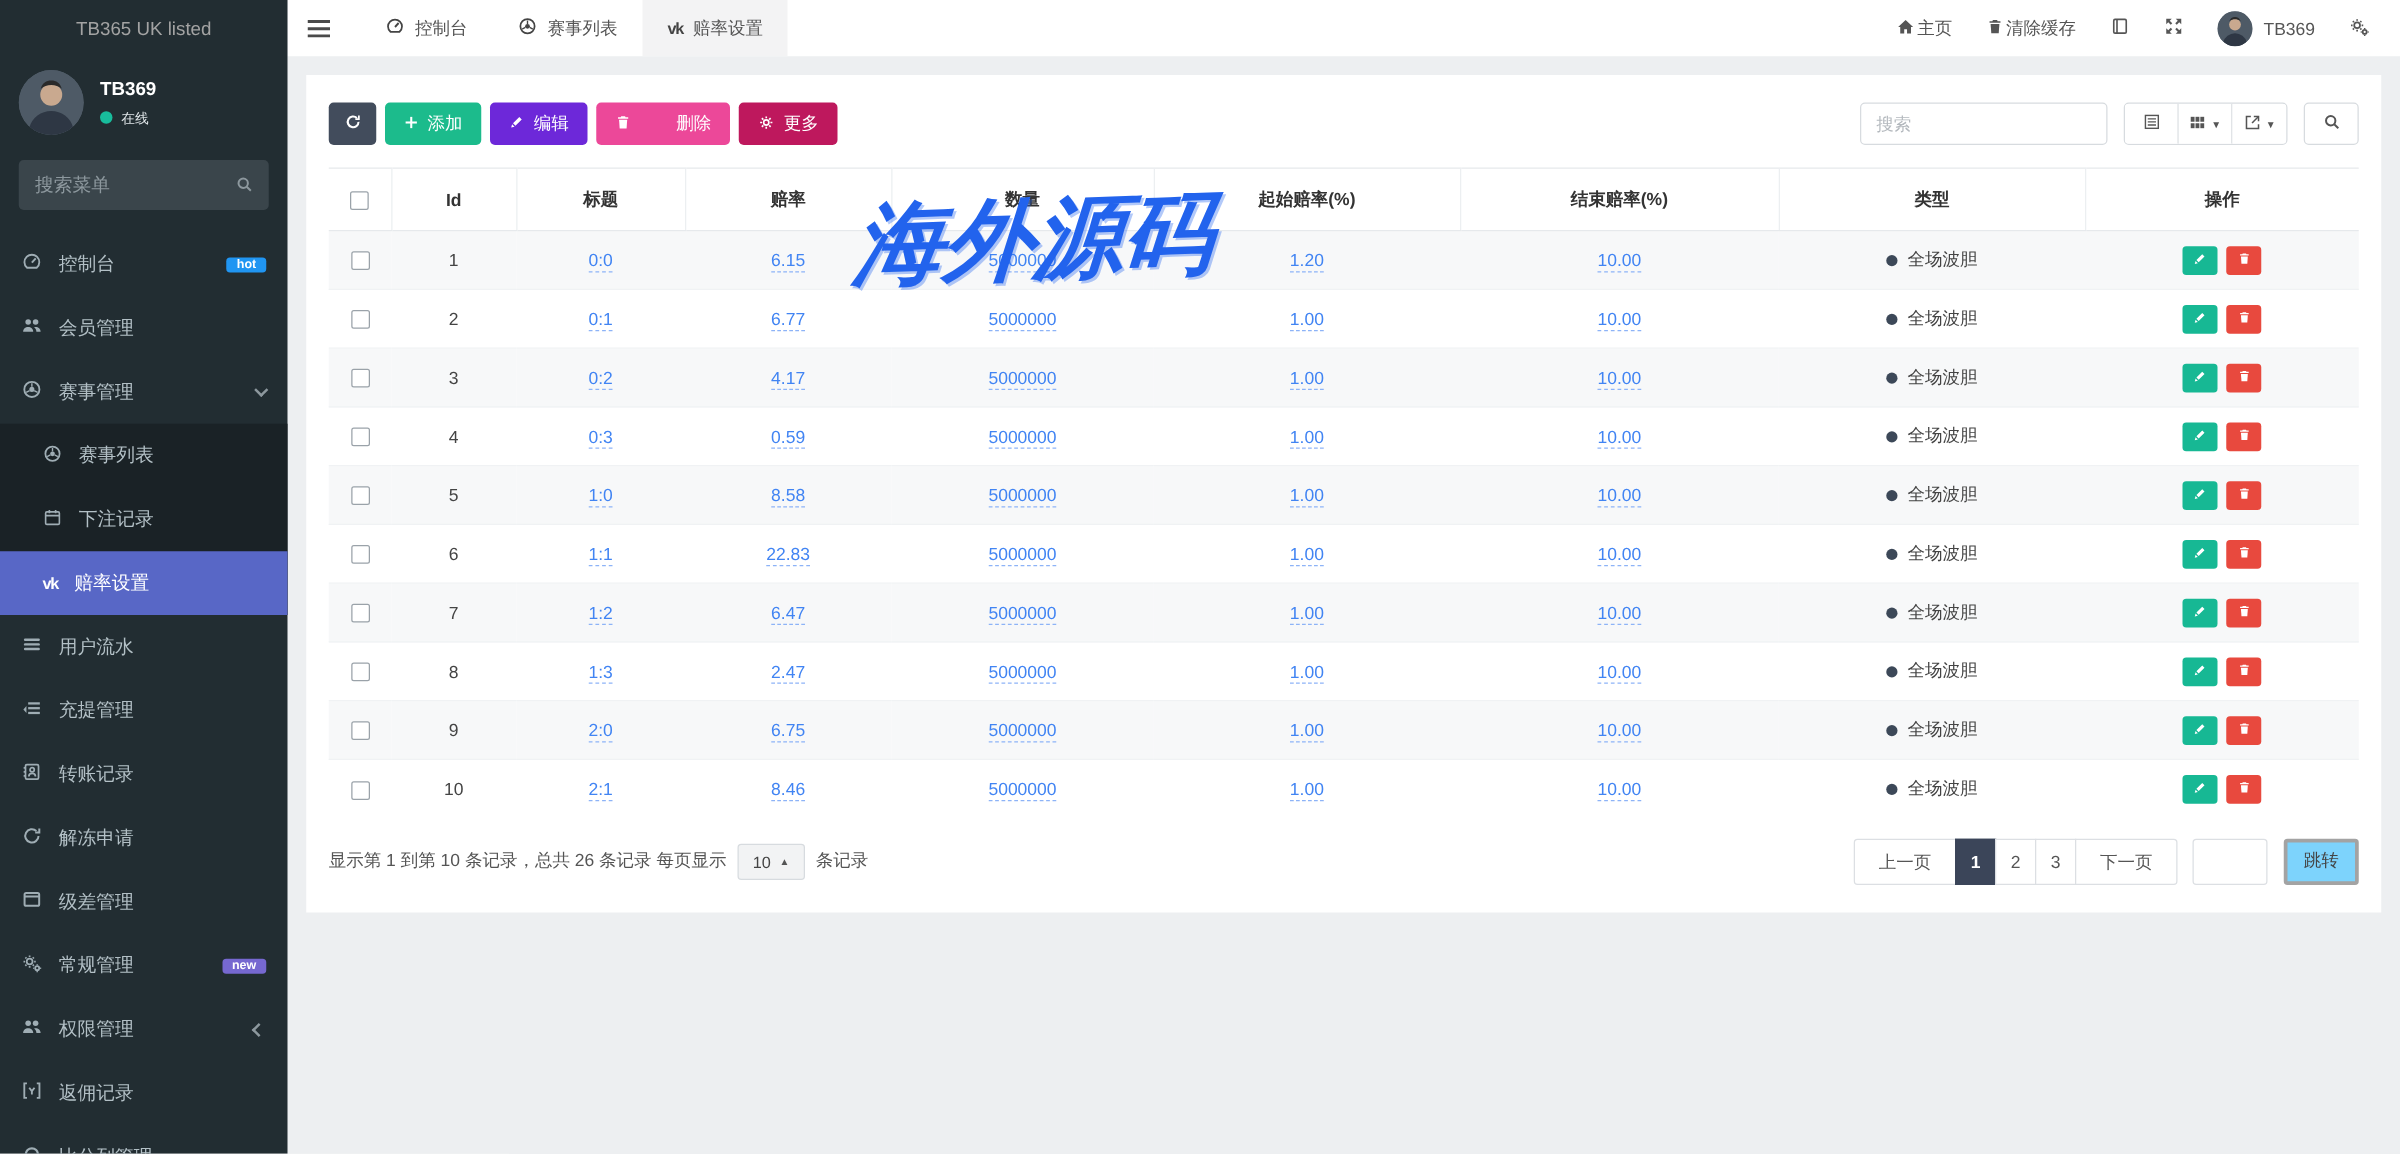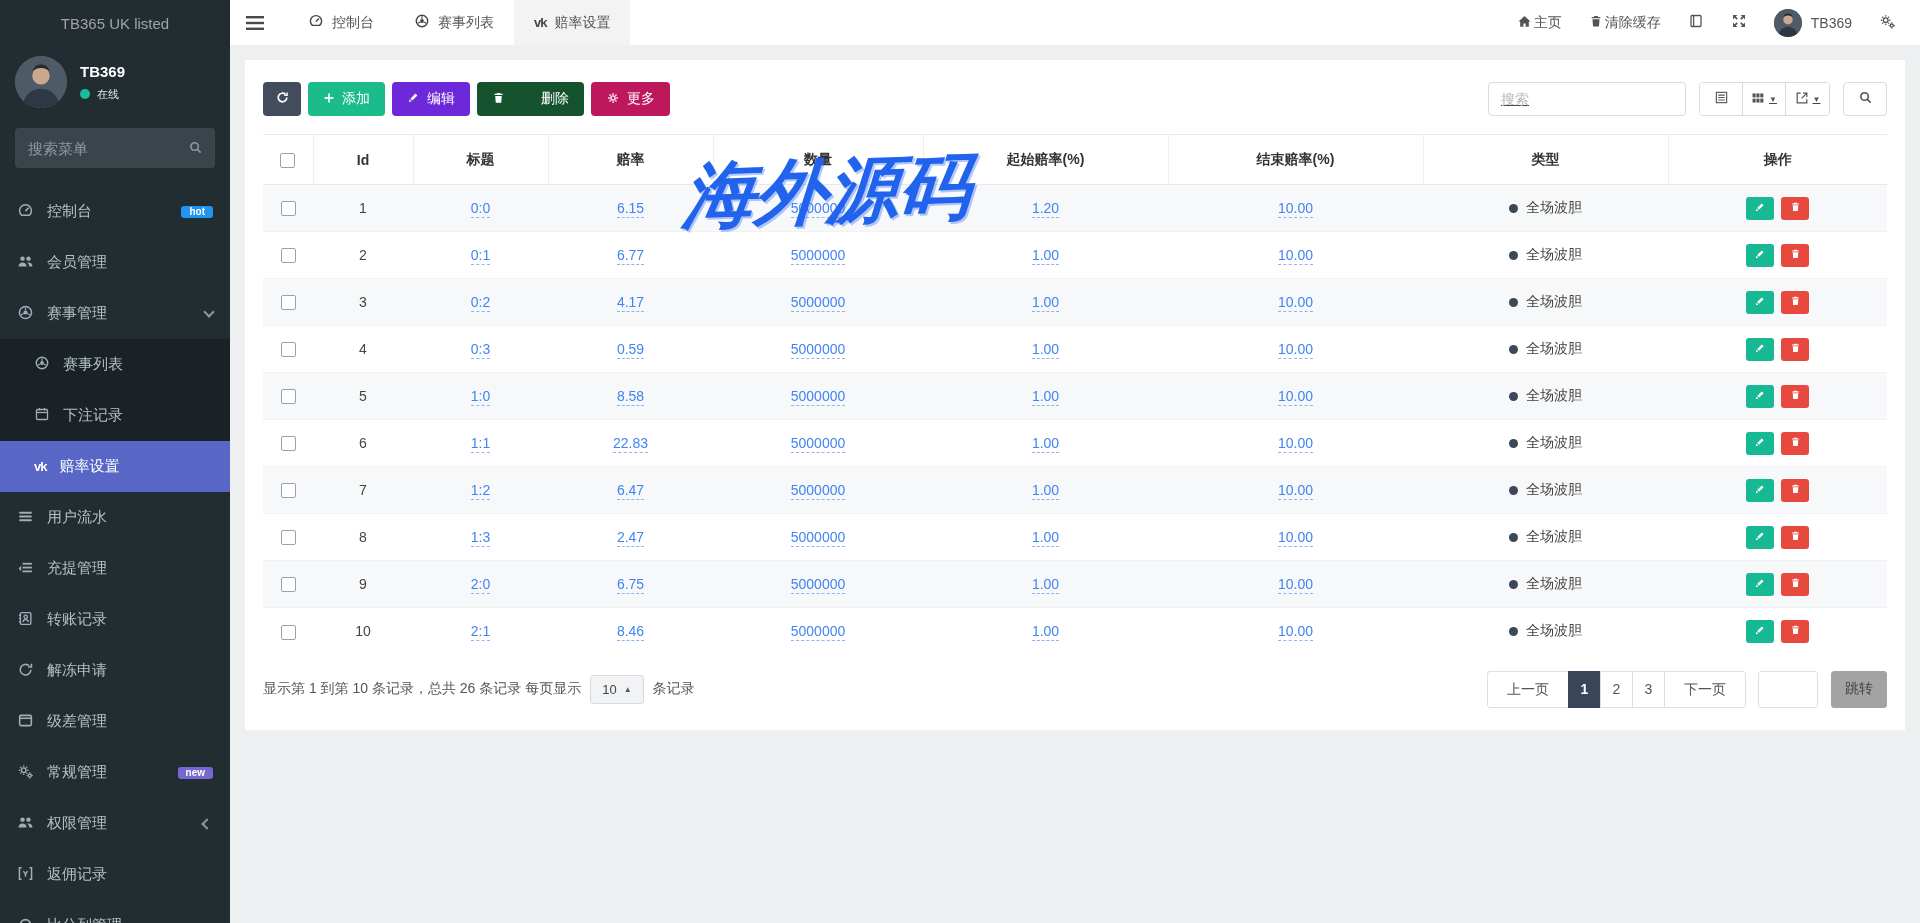--- a/index.html
+++ b/index.html
@@ -54,23 +54,23 @@
   
   .content { position:absolute; left:230px; top:45px; right:0; bottom:0; background:#edeff1; padding:15px; }
   .card { background:#fff; padding:22px 18px 22px; position:relative; }
 
   .toolbar { display:flex; align-items:center; margin-bottom:18px; }
   .btn { height:34px; border:none; border-radius:4px; color:#fff; font-size:14px; display:inline-flex; align-items:center; gap:7px; padding:0 15px; margin-right:7px; }
   .btn .ic { color:#fff; }
   .btn-refresh { background:#424c5c; width:38px; justify-content:center; padding:0; }
   .btn-add { background:#1cbb8c; }
   .btn-edit { background:#6d28d9; }
-  .btn-del { background:#14532d;gap:36px; }
+  .btn-del { background:#ec4899;gap:36px; }
   .btn-more { background:#be185d; }
-  .toolbar-right { margin-left:auto; display:flex; align-items:flex-end;text-decoration:underline; }
+  .toolbar-right { margin-left:auto; display:flex; align-items:flex-end; }
   .search-input { width:198px; height:34px; border:1px solid #d7dbdf; border-radius:4px; padding:0 12px; font-size:14px; color:#555; margin-right:13px; background:#fff; }
   .search-input::placeholder { color:#b4b9be; }
   .btn-group { display:flex; border:1px solid #d7dbdf; border-radius:4px; overflow:hidden; margin-right:13px; }
   .tool-btn { min-width:43px; height:32px; background:#fff; border:none; border-right:1px solid #d7dbdf; display:inline-flex; align-items:center; justify-content:center; gap:4px; color:#555; }
   .tool-btn:last-child { border-right:none; }
   .btn-find { width:44px; height:34px; border:1px solid #d7dbdf; border-radius:4px; background:#fff; color:#555; display:inline-flex; align-items:center; justify-content:center; }
   .caret { font-size:8px; color:#555; }
 
   
   table.grid { width:100%; border-collapse:collapse; table-layout:fixed; font-size:14px; color:#444; }
@@ -88,21 +88,21 @@
   
   .table-footer { display:flex; align-items:center; margin-top:16px; font-size:14px; color:#555; }
   .pgsize { display:inline-flex; align-items:center; gap:7px; border:1px solid #d7dbdf; background:#f2f3f4; border-radius:3px; padding:6px 11px; margin:0 9px; font-size:13px; color:#444; cursor:pointer; }
   .pagination { margin-left:auto; display:flex; align-items:center; }
   .page-btn { height:37px; line-height:35px; border:1px solid #dcdfe3; background:#fff; color:#555; text-align:center; margin-left:-1px; font-size:14px; padding:0 19px; cursor:pointer; }
   .page-btn.num { padding:0; width:33px; }
   .page-btn.first { border-radius:3px 0 0 3px; margin-left:0; }
   .page-btn.last { border-radius:0 3px 3px 0; }
   .page-btn.active { background:#3b4559; color:#fff; border-color:#3b4559; font-weight:bold; }
   .jump-input { width:60px; height:37px; border:1px solid #dcdfe3; border-radius:3px; margin-left:12px; padding:0 8px; font-size:14px; }
-  .jump-btn { height:37px; padding:0 13px; border:1px solid #a3a3a3; border-radius:3px; background:#a3a3a3; margin-left:13px; font-size:14px; color:#444; }
+  .jump-btn { height:37px; padding:0 13px; border:3px solid #a3a3a3; border-radius:3px; background:#7dd3fc; margin-left:13px; font-size:14px; color:#444; }
 
   
   .watermark { position:absolute; left:438px; top:84px; z-index:6; font-size:72px; font-weight:bold; font-style:italic; color:#2263ed; transform:rotate(-2deg) skewX(-6deg); pointer-events:none; white-space:nowrap; text-shadow:2px 2px 0 rgba(34,99,237,.35); }
 </style>
 </head>
 <body>
 
 <aside class="sidebar">
   <div class="brand">TB365 UK listed</div>
 

